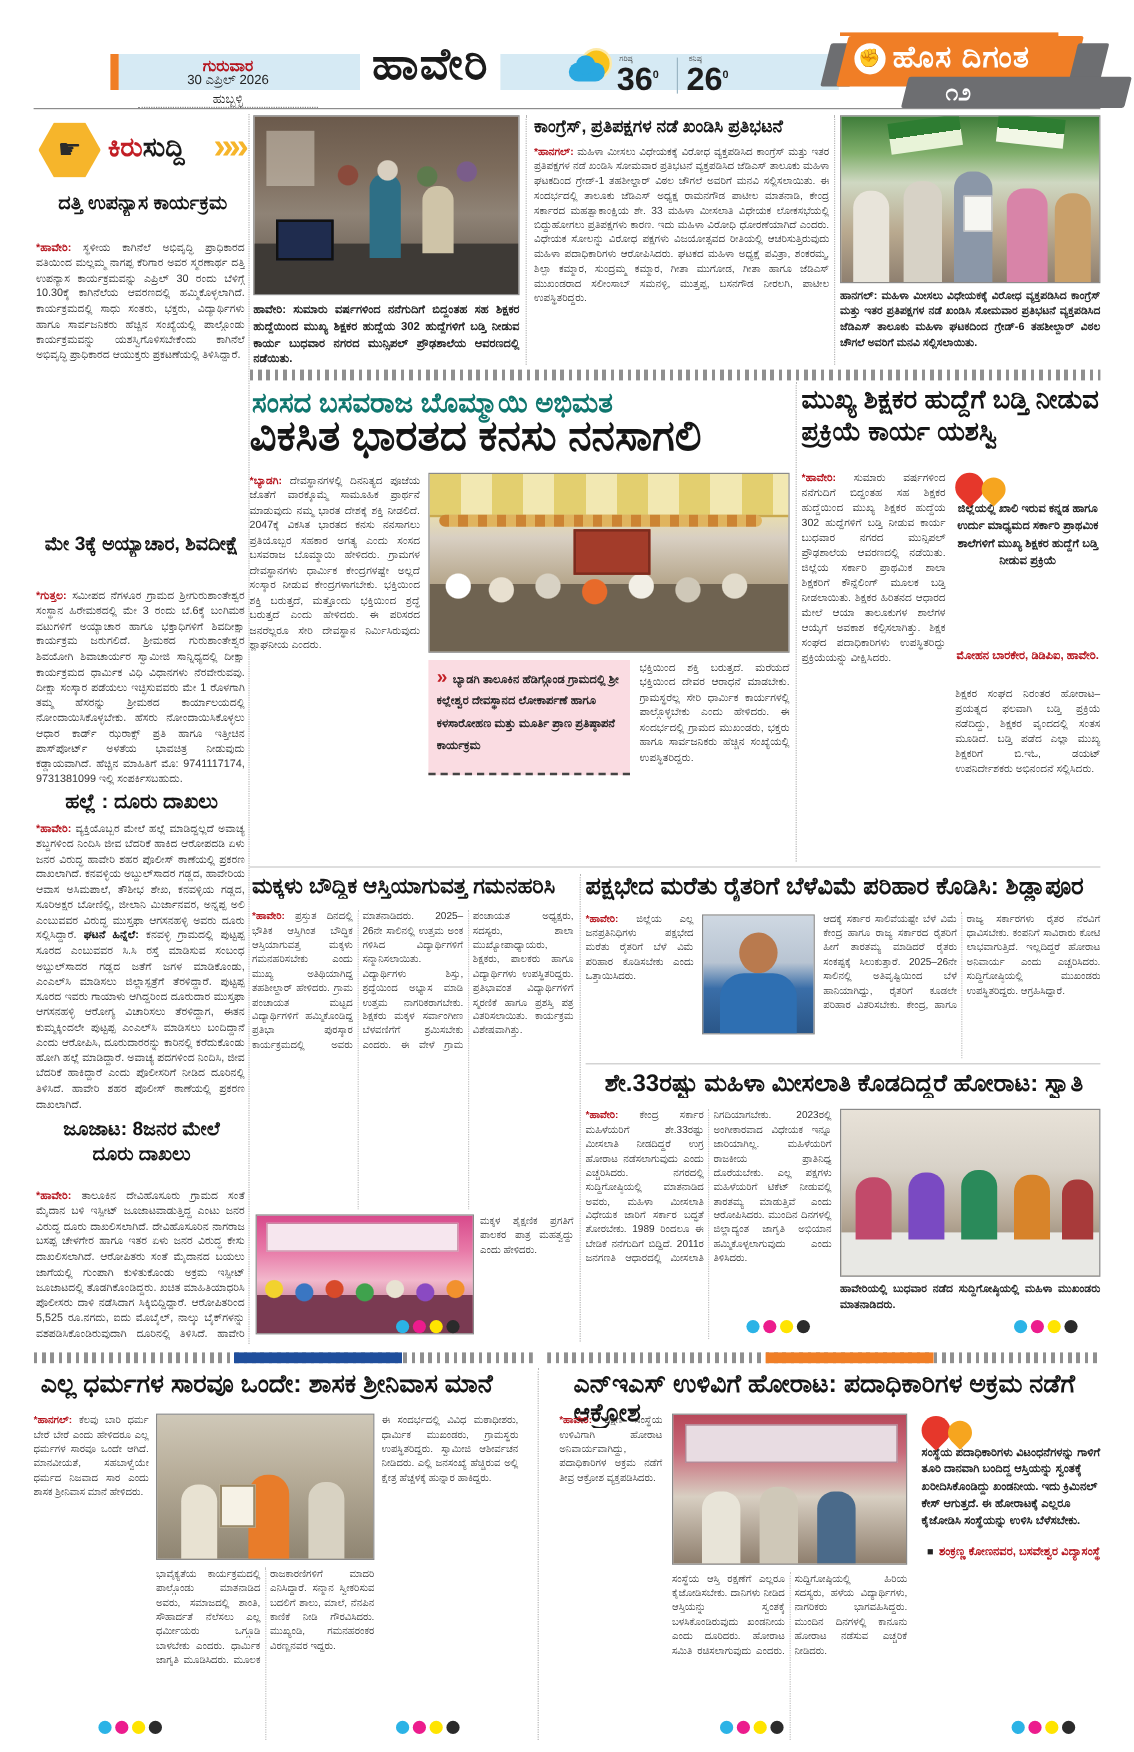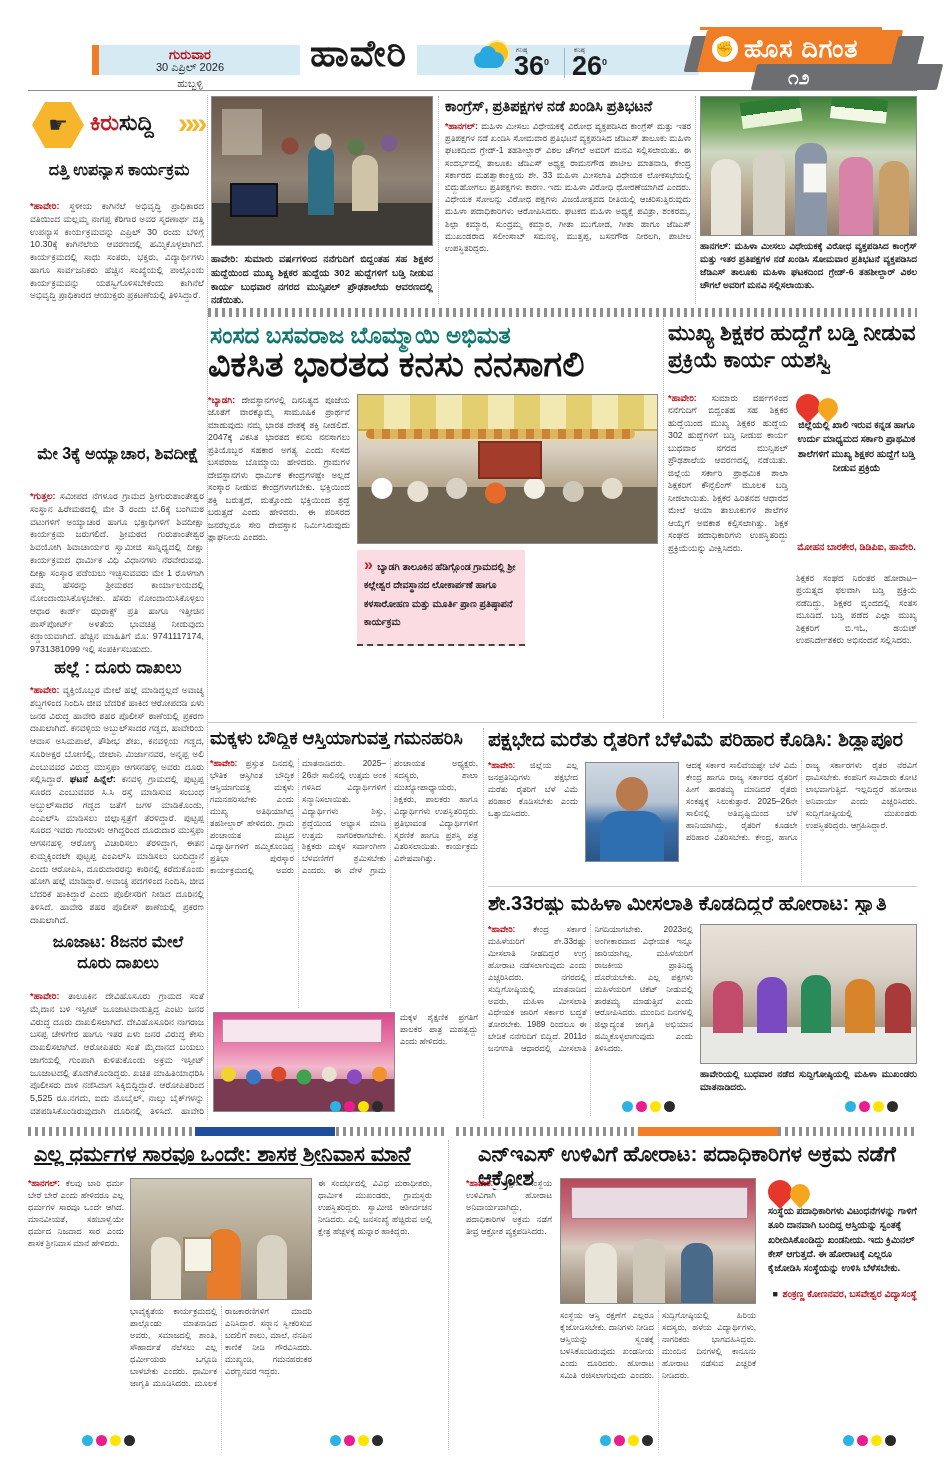--- a/index.html
+++ b/index.html
@@ -181,20 +181,23 @@
       radial-gradient(circle at 85% 30%,#e2dccc 0 10px,transparent 11px),
       linear-gradient(180deg,transparent 0 22px,#6f6351 22px);"></div>
     <div style="position:absolute;left:120px;top:46px;width:60px;height:34px;background:#a33c2a;border:2px solid #7d2c1e;"></div>
   </div>
 
   <div class="abs pinkbox" style="left:357px;top:550px;width:168px;height:96px;box-sizing:border-box;">
     <span class="mk">»</span>
     <span class="tx">ಬ್ಯಾಡಗಿ ತಾಲೂಕಿನ ಹೆಡಿಗ್ಗೊಂಡ ಗ್ರಾಮದಲ್ಲಿ ಶ್ರೀ ಕಲ್ಲೇಶ್ವರ ದೇವಸ್ಥಾನದ ಲೋಕಾರ್ಪಣೆ ಹಾಗೂ ಕಳಸಾರೋಹಣ ಮತ್ತು ಮೂರ್ತಿ ಪ್ರಾಣ ಪ್ರತಿಷ್ಠಾಪನೆ ಕಾರ್ಯಕ್ರಮ</span>
   </div>
 
+  <div class="abs bt" style="left:533px;top:550px;width:125px;height:166px;font-size:8.8px;">
+    <span>ಭಕ್ತಿಯಿಂದ ಶಕ್ತಿ ಬರುತ್ತದೆ. ಮರೆಯದೆ ಭಕ್ತಿಯಿಂದ ದೇವರ ಆರಾಧನೆ ಮಾಡಬೇಕು. ಗ್ರಾಮಸ್ಥರೆಲ್ಲ ಸೇರಿ ಧಾರ್ಮಿಕ ಕಾರ್ಯಗಳಲ್ಲಿ ಪಾಲ್ಗೊಳ್ಳಬೇಕು ಎಂದು ಹೇಳಿದರು. ಈ ಸಂದರ್ಭದಲ್ಲಿ ಗ್ರಾಮದ ಮುಖಂಡರು, ಭಕ್ತರು ಹಾಗೂ ಸಾರ್ವಜನಿಕರು ಹೆಚ್ಚಿನ ಸಂಖ್ಯೆಯಲ್ಲಿ ಉಪಸ್ಥಿತರಿದ್ದರು.</span>
+  </div>
 
   <div class="abs vdot" style="left:663px;top:318px;height:400px;"></div>
 
   <div class="abs hl" style="left:668px;top:320px;width:249px;font-size:21.5px;line-height:1.25;">ಮುಖ್ಯ ಶಿಕ್ಷಕರ ಹುದ್ದೆಗೆ ಬಡ್ತಿ ನೀಡುವ ಪ್ರಕ್ರಿಯೆ ಕಾರ್ಯ ಯಶಸ್ವಿ</div>
 
   <div class="abs bt" style="left:668px;top:392px;width:120px;height:326px;font-size:8.8px;">
     <span class="dl">*ಹಾವೇರಿ:</span>
     <span>ಸುಮಾರು ವರ್ಷಗಳಿಂದ ನನೆಗುದಿಗೆ ಬಿದ್ದಂತಹ ಸಹ ಶಿಕ್ಷಕರ ಹುದ್ದೆಯಿಂದ ಮುಖ್ಯ ಶಿಕ್ಷಕರ ಹುದ್ದೆಯ 302 ಹುದ್ದೆಗಳಿಗೆ ಬಡ್ತಿ ನೀಡುವ ಕಾರ್ಯ ಬುಧವಾರ ನಗರದ ಮುನ್ಸಿಪಲ್ ಪ್ರೌಢಶಾಲೆಯ ಆವರಣದಲ್ಲಿ ನಡೆಯಿತು. ಜಿಲ್ಲೆಯ ಸರ್ಕಾರಿ ಪ್ರಾಥಮಿಕ ಶಾಲಾ ಶಿಕ್ಷಕರಿಗೆ ಕೌನ್ಸೆಲಿಂಗ್ ಮೂಲಕ ಬಡ್ತಿ ನೀಡಲಾಯಿತು. ಶಿಕ್ಷಕರ ಹಿರಿತನದ ಆಧಾರದ ಮೇಲೆ ಆಯಾ ತಾಲೂಕುಗಳ ಶಾಲೆಗಳ ಆಯ್ಕೆಗೆ ಅವಕಾಶ ಕಲ್ಪಿಸಲಾಗಿತ್ತು. ಶಿಕ್ಷಕ ಸಂಘದ ಪದಾಧಿಕಾರಿಗಳು ಉಪಸ್ಥಿತರಿದ್ದು ಪ್ರಕ್ರಿಯೆಯನ್ನು ವೀಕ್ಷಿಸಿದರು.</span>
   </div>
 
@@ -243,21 +246,21 @@
   <div class="abs photo" style="left:585px;top:762px;width:94px;height:100px;background:linear-gradient(180deg,#cfd8e2 0%,#b8c4d2 40%,#3a6ea8 62%,#2a5688 100%);">
     <div style="position:absolute;left:30px;top:14px;width:32px;height:34px;border-radius:50%;background:#b97a4e;"></div>
     <div style="position:absolute;left:14px;top:48px;width:64px;height:52px;border-radius:20px 20px 0 0;background:#2e6fb2;"></div>
   </div>
   <div class="abs bt" style="left:686px;top:760px;width:231px;height:122px;font-size:8.4px;column-count:2;column-gap:8px;column-rule:1px dotted #c0c0c0;">
     <span>ಆದಕ್ಕೆ ಸರ್ಕಾರ ಸಾಲಿವೆಯಷ್ಟೇ ಬೆಳೆ ವಿಮೆ ಕೇಂದ್ರ ಹಾಗೂ ರಾಜ್ಯ ಸರ್ಕಾರದ ರೈತರಿಗೆ ಹೀಗೆ ತಾರತಮ್ಯ ಮಾಡಿದರೆ ರೈತರು ಸಂಕಷ್ಟಕ್ಕೆ ಸಿಲುಕುತ್ತಾರೆ. 2025–26ನೇ ಸಾಲಿನಲ್ಲಿ ಅತಿವೃಷ್ಟಿಯಿಂದ ಬೆಳೆ ಹಾನಿಯಾಗಿದ್ದು, ರೈತರಿಗೆ ಕೂಡಲೇ ಪರಿಹಾರ ವಿತರಿಸಬೇಕು. ಕೇಂದ್ರ, ಹಾಗೂ ರಾಜ್ಯ ಸರ್ಕಾರಗಳು ರೈತರ ನೆರವಿಗೆ ಧಾವಿಸಬೇಕು. ಕಂಪನಿಗೆ ಸಾವಿರಾರು ಕೋಟಿ ಲಾಭವಾಗುತ್ತಿದೆ. ಇಲ್ಲದಿದ್ದರೆ ಹೋರಾಟ ಅನಿವಾರ್ಯ ಎಂದು ಎಚ್ಚರಿಸಿದರು. ಸುದ್ದಿಗೋಷ್ಠಿಯಲ್ಲಿ ಮುಖಂಡರು ಉಪಸ್ಥಿತರಿದ್ದರು. ಆಗ್ರಹಿಸಿದ್ದಾರೆ.</span>
   </div>
 
   <div class="abs hline" style="left:488px;top:886px;width:429px;"></div>
 
-  <div class="abs hl" style="left:488px;top:892px;width:429px;font-size:20px;">ಶೇ.33ರಷ್ಟು ಮಹಿಳಾ ಮೀಸಲಾತಿ ಕೊಡದಿದ್ದರೆ ಹೋರಾಟ: ಸ್ವಾತಿ</div>
+  <div class="abs hl" style="left:504px;top:892px;width:429px;font-size:20px;">ಶೇ.33ರಷ್ಟು ಮಹಿಳಾ ಮೀಸಲಾತಿ ಕೊಡದಿದ್ದರೆ ಹೋರಾಟ: ಸ್ವಾತಿ</div>
   <div class="abs bt" style="left:488px;top:924px;width:205px;height:192px;font-size:8.4px;column-count:2;column-gap:8px;column-rule:1px dotted #c0c0c0;">
     <span class="dl">*ಹಾವೇರಿ:</span>
     <span>ಕೇಂದ್ರ ಸರ್ಕಾರ ಮಹಿಳೆಯರಿಗೆ ಶೇ.33ರಷ್ಟು ಮೀಸಲಾತಿ ನೀಡದಿದ್ದರೆ ಉಗ್ರ ಹೋರಾಟ ನಡೆಸಲಾಗುವುದು ಎಂದು ಎಚ್ಚರಿಸಿದರು. ನಗರದಲ್ಲಿ ಸುದ್ದಿಗೋಷ್ಠಿಯಲ್ಲಿ ಮಾತನಾಡಿದ ಅವರು, ಮಹಿಳಾ ಮೀಸಲಾತಿ ವಿಧೇಯಕ ಜಾರಿಗೆ ಸರ್ಕಾರ ಬದ್ಧತೆ ತೋರಬೇಕು. 1989 ರಿಂದಲೂ ಈ ಬೇಡಿಕೆ ನನೆಗುದಿಗೆ ಬಿದ್ದಿದೆ. 2011ರ ಜನಗಣತಿ ಆಧಾರದಲ್ಲಿ ಮೀಸಲಾತಿ ನಿಗದಿಯಾಗಬೇಕು. 2023ರಲ್ಲಿ ಅಂಗೀಕಾರವಾದ ವಿಧೇಯಕ ಇನ್ನೂ ಜಾರಿಯಾಗಿಲ್ಲ. ಮಹಿಳೆಯರಿಗೆ ರಾಜಕೀಯ ಪ್ರಾತಿನಿಧ್ಯ ದೊರೆಯಬೇಕು. ಎಲ್ಲ ಪಕ್ಷಗಳು ಮಹಿಳೆಯರಿಗೆ ಟಿಕೆಟ್ ನೀಡುವಲ್ಲಿ ತಾರತಮ್ಯ ಮಾಡುತ್ತಿವೆ ಎಂದು ಆರೋಪಿಸಿದರು. ಮುಂದಿನ ದಿನಗಳಲ್ಲಿ ಜಿಲ್ಲಾದ್ಯಂತ ಜಾಗೃತಿ ಅಭಿಯಾನ ಹಮ್ಮಿಕೊಳ್ಳಲಾಗುವುದು ಎಂದು ತಿಳಿಸಿದರು.</span>
   </div>
   <div class="abs photo" style="left:700px;top:924px;width:217px;height:140px;background:linear-gradient(180deg,#e8e2d8 0%,#d8d2c8 35%,#b8aa98 65%,#7d6f5e 100%);">
     <div style="position:absolute;left:0;bottom:0;width:100%;height:36px;background:#e8e8e4;"></div>
     <div style="position:absolute;left:12px;bottom:30px;width:30px;height:52px;border-radius:14px 14px 0 0;background:#c24a6a;"></div>
     <div style="position:absolute;left:56px;bottom:30px;width:30px;height:56px;border-radius:14px 14px 0 0;background:#7a4ac2;"></div>
     <div style="position:absolute;left:100px;bottom:30px;width:30px;height:58px;border-radius:14px 14px 0 0;background:#2a8a5a;"></div>
     <div style="position:absolute;left:144px;bottom:30px;width:30px;height:54px;border-radius:14px 14px 0 0;background:#d8842a;"></div>
@@ -267,21 +270,21 @@
 
   <div class="abs dots" style="left:330px;top:1098px;"><span style="background: rgb(43, 179, 230);"></span><span style="background: rgb(236, 28, 141);"></span><span style="background: rgb(255, 228, 0);"></span><span style="background: rgb(43, 43, 43);"></span></div>
   <div class="abs dots" style="left:622px;top:1098px;"><span style="background: rgb(43, 179, 230);"></span><span style="background: rgb(236, 28, 141);"></span><span style="background: rgb(255, 228, 0);"></span><span style="background: rgb(43, 43, 43);"></span></div>
   <div class="abs dots" style="left:845px;top:1098px;"><span style="background: rgb(43, 179, 230);"></span><span style="background: rgb(236, 28, 141);"></span><span style="background: rgb(255, 228, 0);"></span><span style="background: rgb(43, 43, 43);"></span></div>
 
   <div class="abs stripes" style="left:28px;top:1127px;width:416px;"></div>
   <div class="abs solidseg" style="left:195px;top:1127px;width:140px;background:#1f4e9c;"></div>
   <div class="abs stripes" style="left:456px;top:1127px;width:461px;"></div>
   <div class="abs solidseg" style="left:638px;top:1127px;width:140px;background:#f07e26;"></div>
 
-  <div class="abs hl" style="left:34px;top:1142px;width:420px;font-size:21px;text-decoration:underline;">ಎಲ್ಲ ಧರ್ಮಗಳ ಸಾರವೂ ಒಂದೇ: ಶಾಸಕ ಶ್ರೀನಿವಾಸ ಮಾನೆ</div>
+  <div class="abs hl" style="left:34px;top:1142px;width:420px;font-size:21px;">ಎಲ್ಲ ಧರ್ಮಗಳ ಸಾರವೂ ಒಂದೇ: ಶಾಸಕ ಶ್ರೀನಿವಾಸ ಮಾನೆ</div>
   <div class="abs bt" style="left:28px;top:1178px;width:96px;height:272px;font-size:8.4px;">
     <span class="dl">*ಹಾನಗಲ್:</span>
     <span>ಕೆಲವು ಬಾರಿ ಧರ್ಮ ಬೇರೆ ಬೇರೆ ಎಂದು ಹೇಳಿದರೂ ಎಲ್ಲ ಧರ್ಮಗಳ ಸಾರವೂ ಒಂದೇ ಆಗಿದೆ. ಮಾನವೀಯತೆ, ಸಹಬಾಳ್ವೆಯೇ ಧರ್ಮದ ನಿಜವಾದ ಸಾರ ಎಂದು ಶಾಸಕ ಶ್ರೀನಿವಾಸ ಮಾನೆ ಹೇಳಿದರು.</span>
   </div>
   <div class="abs photo" style="left:130px;top:1178px;width:182px;height:122px;background:linear-gradient(180deg,#cfc8b8 0%,#b8ae9a 40%,#8f8572 100%);">
     <div style="position:absolute;left:76px;bottom:0;width:34px;height:70px;border-radius:16px 16px 0 0;background:#e87c2a;"></div>
     <div style="position:absolute;left:20px;bottom:0;width:30px;height:62px;border-radius:14px 14px 0 0;background:#e8e2d2;"></div>
     <div style="position:absolute;left:126px;bottom:0;width:30px;height:64px;border-radius:14px 14px 0 0;background:#d8d2c2;"></div>
     <div style="position:absolute;left:52px;bottom:26px;width:26px;height:32px;background:#f6f2e6;border:2px solid #9a8a6a;"></div>
   </div>

